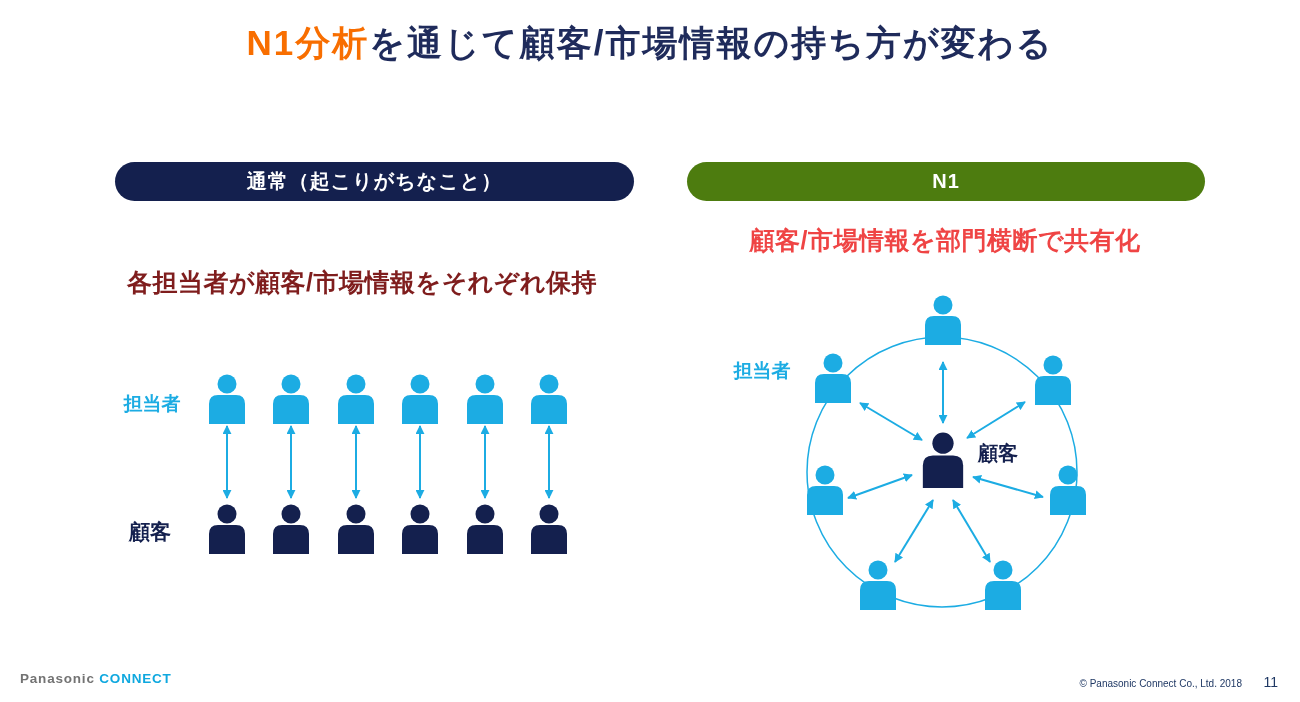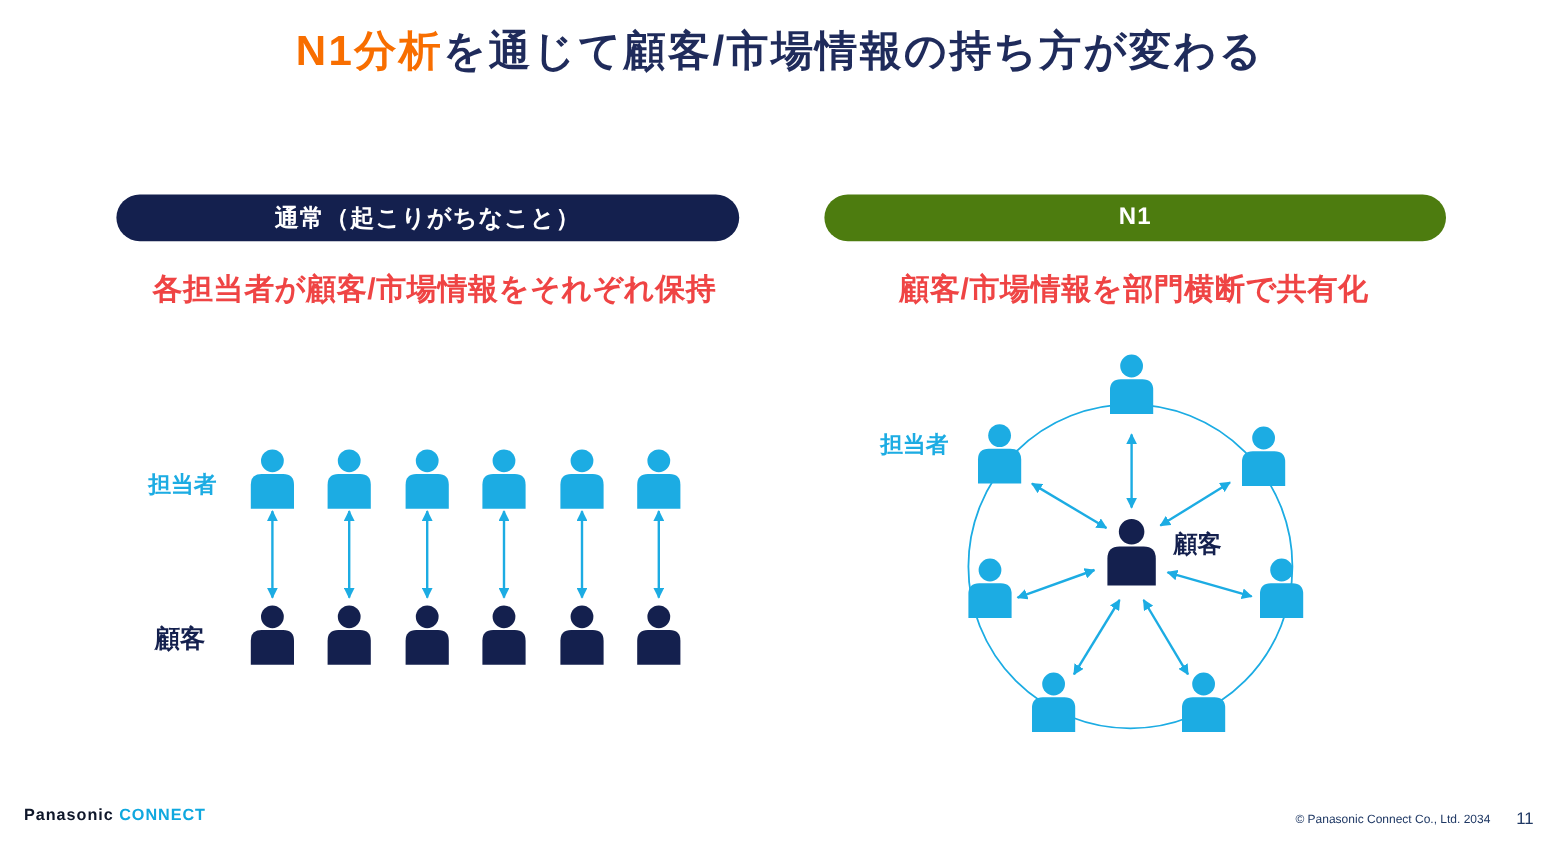--- a/index.html
+++ b/index.html
@@ -14,43 +14,43 @@
   }
   .t-orange{color:#F86E00;}
   .t-navy{color:#1F2B5B;}
 
   
   .pill{
     position:absolute;top:162px;height:39px;border-radius:20px;
     display:flex;align-items:center;justify-content:center;
     color:#ffffff;font-size:20px;font-weight:700;letter-spacing:1px;
   }
-  .pill-navy{left:97px;width:519px;background:#14204E;}
+  .pill-navy{left:115px;width:519px;background:#14204E;}
   .pill-orange{left:687px;width:518px;background:#4d7c0f;}
 
   
   .subtitle{
     position:absolute;top:224px;width:550px;text-align:center;
     font-size:25px;font-weight:700;letter-spacing:0.5px;
   }
-  .subtitle-navy{left:87px;color:#ef4444;}
+  .subtitle-navy{left:87px;color:#7f1d1d;margin-top:42px;}
   .subtitle-orange{left:670px;color:#ef4444;}
 
   
   .diagram-left{position:absolute;left:95px;top:365px;}
   .diagram-right{position:absolute;left:715px;top:288px;}
   .lbl-staff{fill:#1CACE3;font-size:19px;font-weight:700;}
   .lbl-customer{fill:#14204E;font-size:21px;font-weight:700;}
   .lbl-customer-r{fill:#14204E;font-size:20px;font-weight:700;}
   .arrow-line{stroke:#1CACE3;stroke-width:2;}
   .net-circle{fill:none;stroke:#1CACE3;stroke-width:1.5;}
 
   
   .logo{position:absolute;left:20px;top:671px;font-weight:800;font-size:13.5px;letter-spacing:0.8px;white-space:nowrap;}
-  .logo-black{color:#0f172a;}
+  .logo-black{color:#737373;}
   .logo-blue{color:#0FA8DF;margin-top:20px;}
   .copyright{position:absolute;top:678px;right:58px;font-size:10px;color:#1F3864;}
   .page-number{position:absolute;top:674px;right:22px;font-size:14px;color:#1F3864;}
 </style>
 </head>
 <body>
 
 <div class="slide">
 
   <svg width="0" height="0" style="position:absolute" aria-hidden="true">
@@ -120,16 +120,16 @@
 
     <g transform="translate(228,172) scale(1.12)">
       <use href="#person" fill="#14204E"></use>
     </g>
 
     <text class="lbl-staff" x="47" y="89" text-anchor="middle">担当者</text>
     <text class="lbl-customer-r" x="283" y="172" text-anchor="middle">顧客</text>
   </svg>
 
   <div class="logo"><span class="logo-black">Panasonic</span> <span class="logo-blue">CONNECT</span></div>
-  <div class="copyright">© Panasonic Connect Co., Ltd. 2034</div>
+  <div class="copyright">© Panasonic Connect Co., Ltd. 2018</div>
   <div class="page-number">11</div>
 
 </div>
 
 </body></html>

